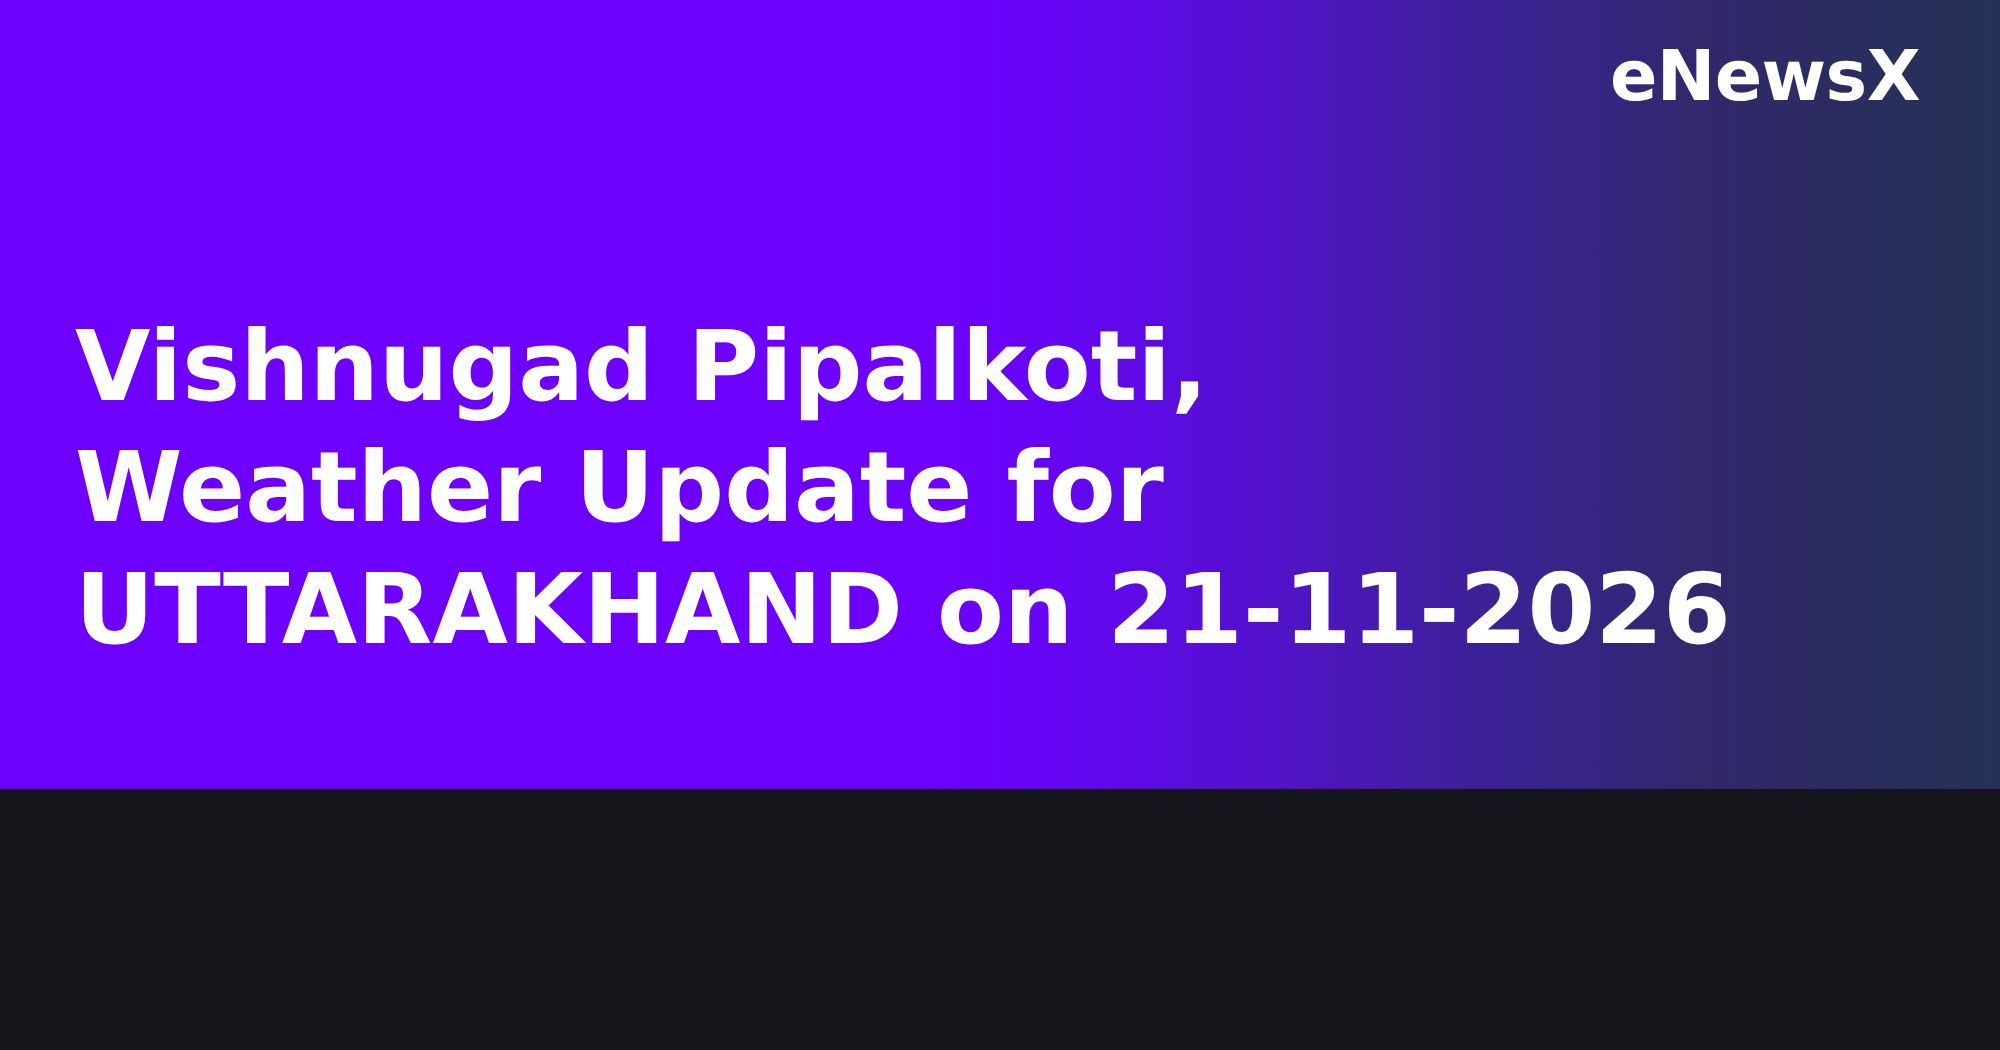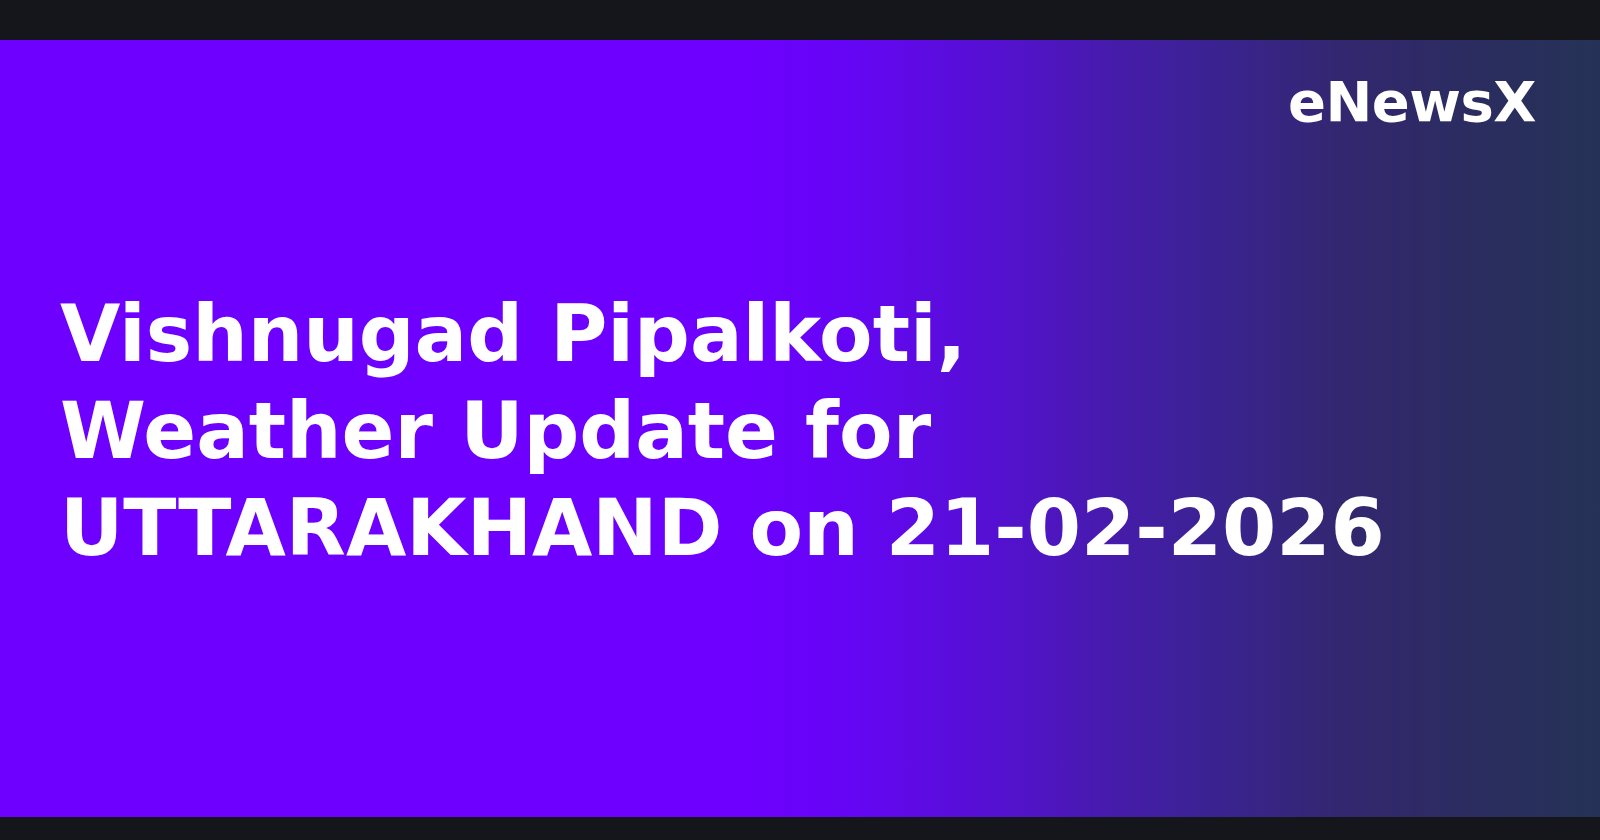--- a/index.html
+++ b/index.html
@@ -7,38 +7,37 @@
     margin: 0;
     padding: 0;
     background: #15161c;
   }
 
   *, *::before, *::after { box-sizing: border-box; }
 
   .banner {
     position: relative;
     width: 1600px;
-    height: 777px;
+    height: 631px;
     overflow: hidden;
     font-family: "DejaVu Sans", "Liberation Sans", sans-serif;
     
     background-image: linear-gradient(
         90deg,
         #6e00ff   0%,
         #6e00ff  46%,
         #6505f5  53%,
         #5510d2  62%,
         #451ca9  70%,
         #3a2391  76%,
         #33276f  84%,
         #2b2c60  92%,
         #253256 100%
     );
     background-color: #6e00ff;
-    margin-top: 40px;
   }
 
   
   .brand-bar {
     position: absolute;
     top: 0;
     left: 0;
     right: 0;
     height: 124px;
     display: flex;
@@ -90,17 +89,17 @@
 <div class="banner">
 
   <header class="brand-bar">
     <span class="brand-logo">eNewsX</span>
   </header>
 
   <div class="headline-block">
     <h1 class="headline">
       <span class="hl-line">Vishnugad Pipalkoti,</span>
       <span class="hl-line">Weather Update for</span>
-      <span class="hl-line">UTTARAKHAND on 21-02-2026</span>
+      <span class="hl-line">UTTARAKHAND on 21-11-2026</span>
     </h1>
   </div>
 
 </div>
 
 </body></html>

